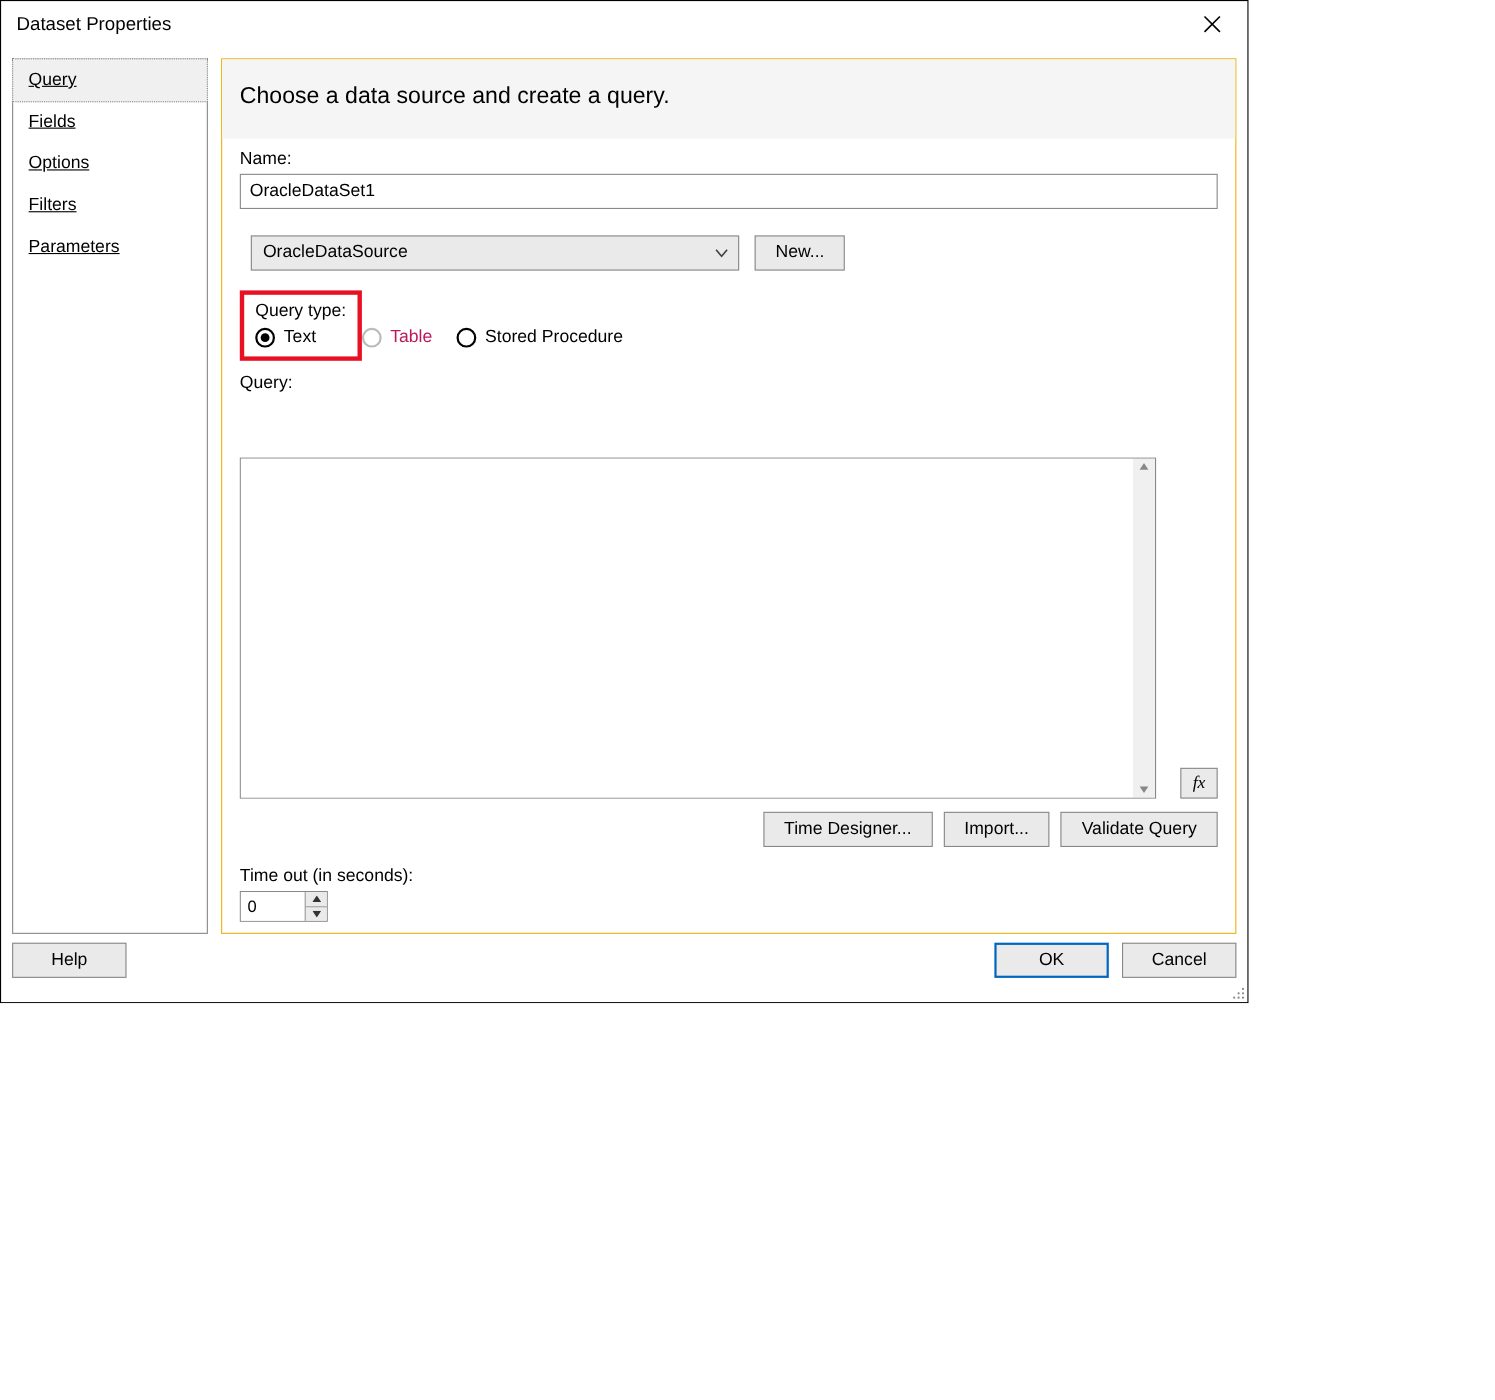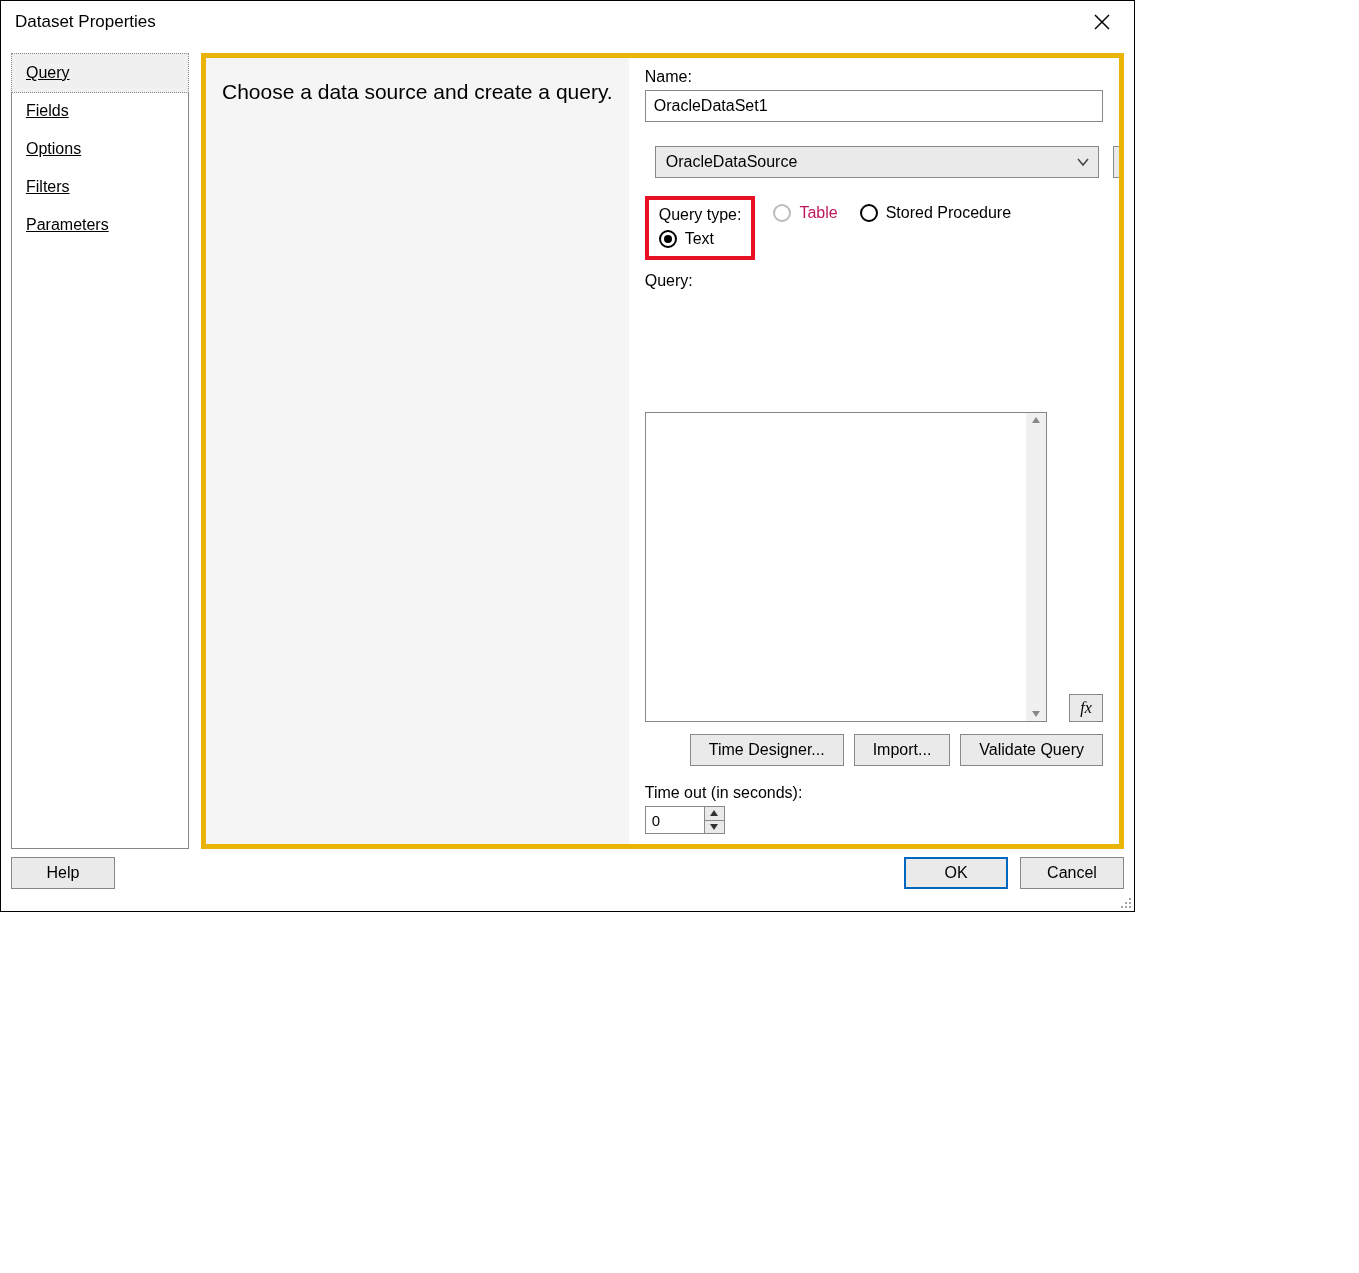--- a/index.html
+++ b/index.html
@@ -58,22 +58,23 @@
       font-size: 16px;
       cursor: pointer;
     }
     .sidebar-item.selected {
       background: #f0f0f0;
       border: 1px dotted #888;
       margin: -1px;
     }
     .main-panel {
       flex: 1;
-      border: 5px solid #eab308;
-      display: flex;
+      border: 1px solid #eab308;
+      display: flex;
+      flex-direction: column;
       min-height: 0;
     }
     .panel-header {
       background: #f5f5f5;
       padding: 22px 16px 26px 16px;
       font-size: 21px;
     }
     .panel-content {
       flex: 1;
       padding: 10px 16px 10px 16px;
@@ -332,21 +333,21 @@
             <div class="select-box">
               <span>OracleDataSource</span>
               <svg class="chevron-down" viewBox="0 0 14 14">
                   <polyline points="2,4 7,10 12,4" fill="none" stroke="#444" stroke-width="1.5"></polyline>
                 </svg>
             </div>
             <button class="btn">New...</button>
           </div>
         </div>
 
-        <div style="display:flex; align-items:center; gap:18px;">
+        <div style="display:flex; align-items:flex-end; ">
           <div class="query-type-highlight">
             <div class="query-type-label">Query type:</div>
             <div class="radio-opt">
               <span class="radio-circle">
                   <span class="radio-dot"></span>
                 </span>
               <span>Text</span>
             </div>
           </div>
           <div style="padding-bottom:12px;">

